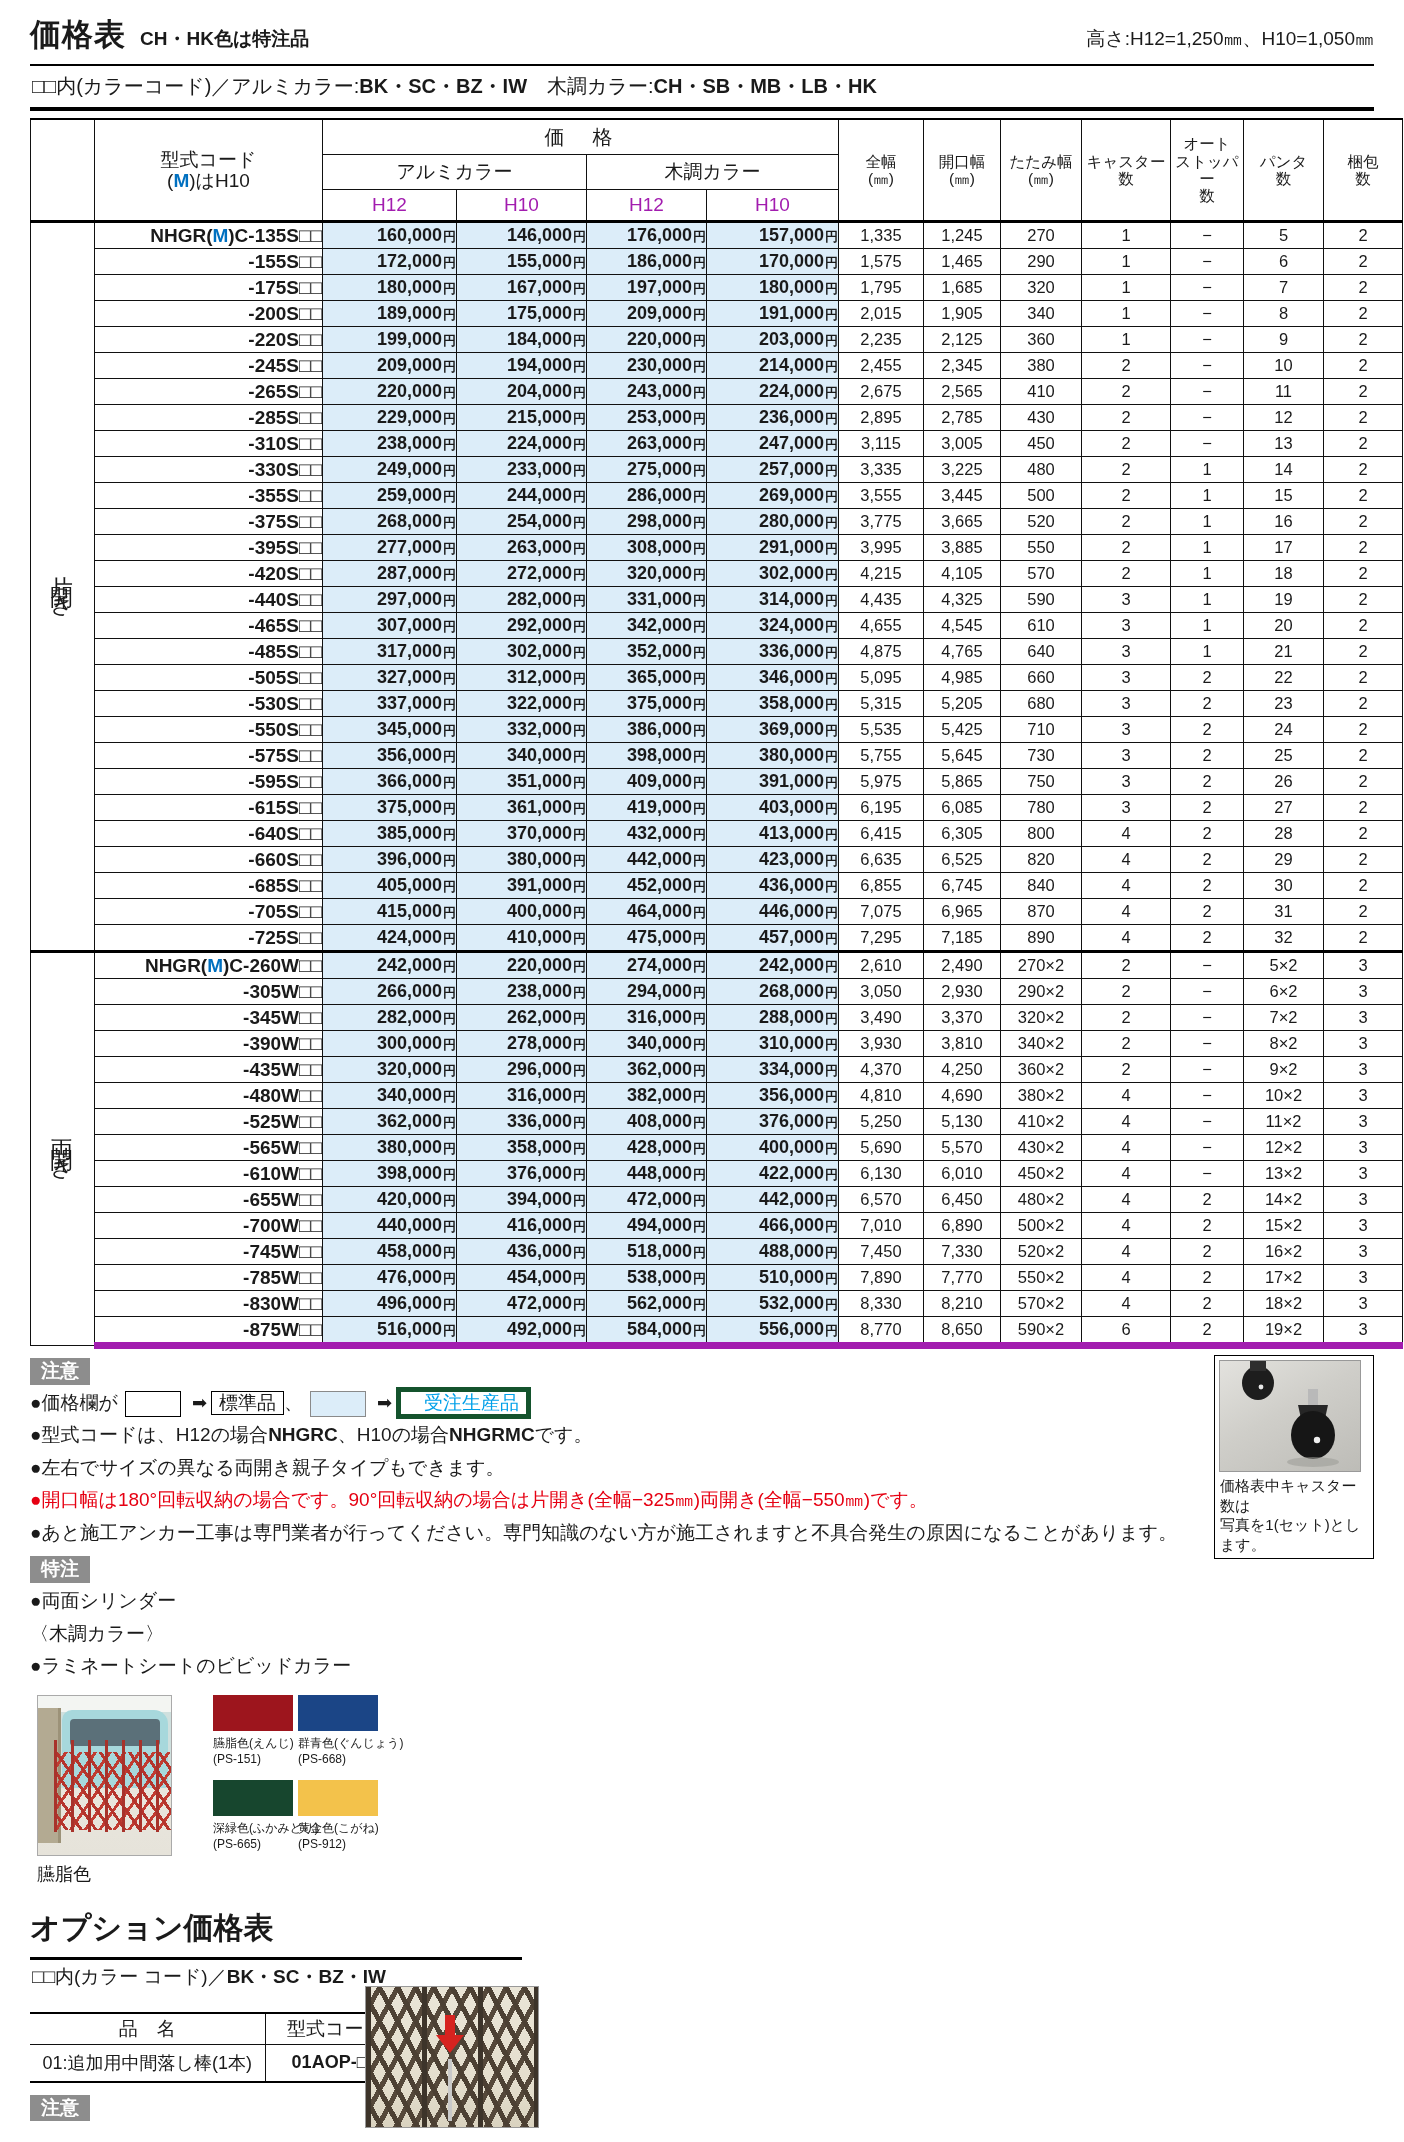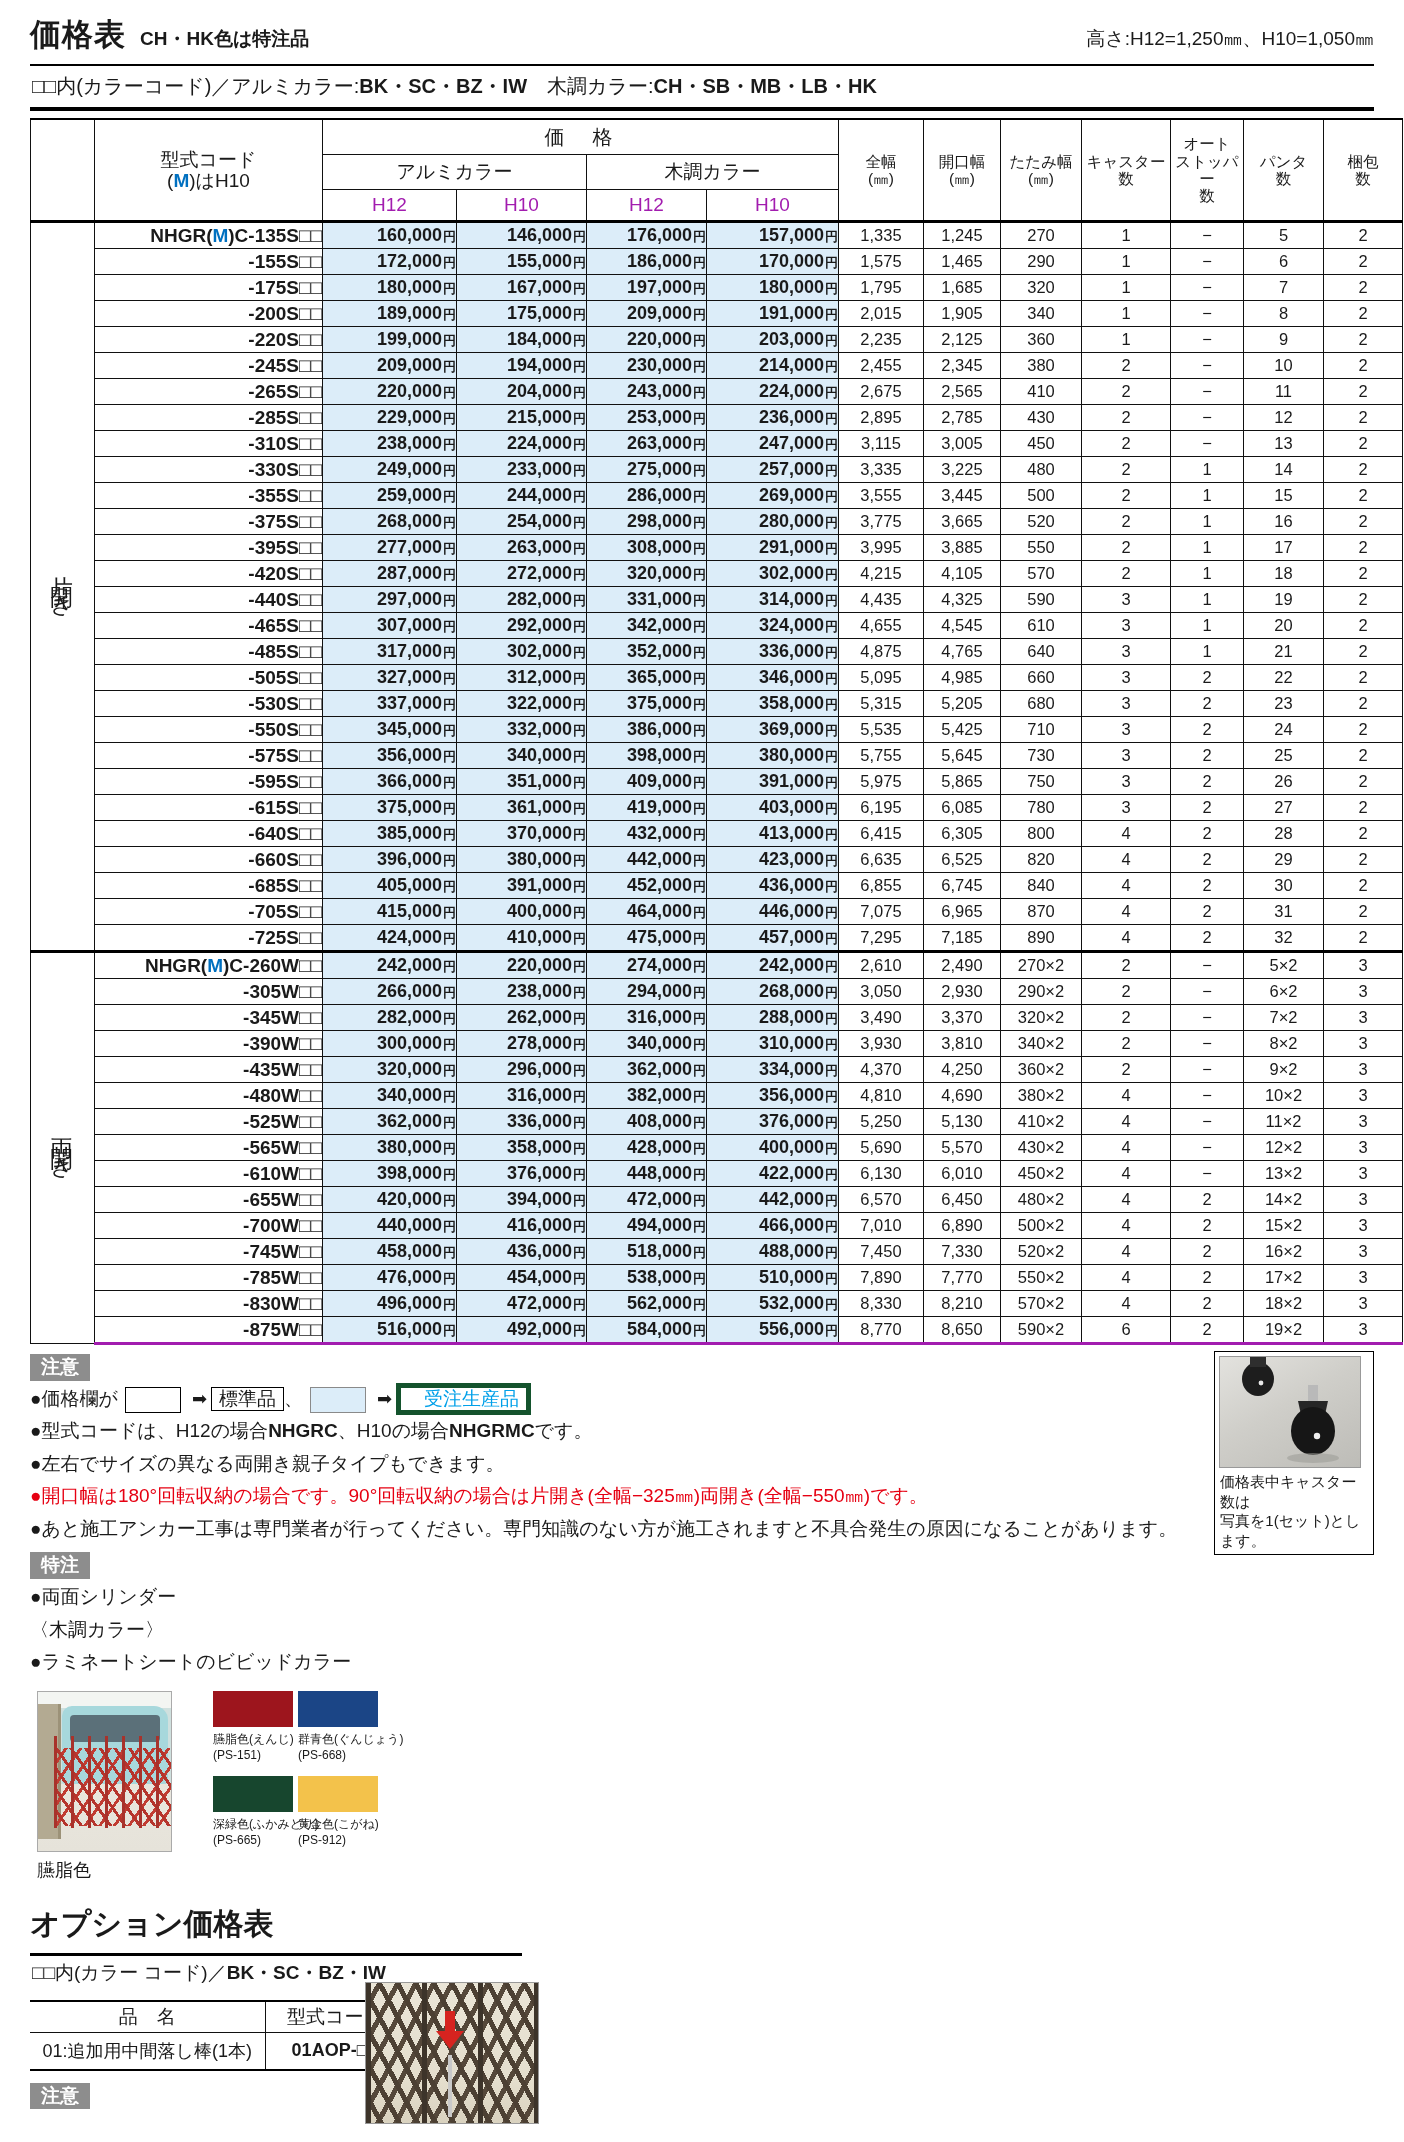--- a/index.html
+++ b/index.html
@@ -20,21 +20,21 @@
   thead tr:first-child th{border-top:2px solid #000;}
   .th-price{font-size:20px;height:34px;letter-spacing:4px;}
   .th-sub{font-size:19px;height:34px;margin-top:42px;}
   .th-h{font-size:19px;height:30px;color:#a21caf;}
   .th-model{font-size:19px;}
   .th-spec{font-size:15.5px;white-space:pre-line;}
   .blue,.mblue{color:#0070c0;font-weight:700;}
   tbody td{height:25px;}
   tbody tr:first-child td{border-top:3px solid #000;}
   tr.group-start td{border-top:3px solid #000;}
-  tr.last-row td{border-bottom:3px solid #a21caf;}
+  tr.last-row td{border-bottom:7px solid #a21caf;}
   td.vlabel{writing-mode:vertical-rl;text-orientation:upright;text-align:center;
             font-size:23px;letter-spacing:10px;font-weight:500;background:#fff;}
   td.code{text-align:right;padding-right:16px;font-weight:700;font-size:19px;}
   td.price{background:#dcedf9;text-align:right;padding-right:9px;font-weight:700;font-size:18px;}
   td.price .yen{font-size:13px;font-weight:700;margin-left:1px;}
   td.spec{text-align:center;font-size:16.5px;}
   
   .badge{display:inline-block;background:#8d8d8d;color:#fff;font-weight:700;font-size:19px;
          padding:2px 11px;line-height:1.2;}
   .sec{margin:9px 30px 0 30px;position:relative;}
@@ -71,21 +71,21 @@
   .gate-cap{font-size:18px;margin-top:6px;}
   .swatch-grid{display:grid;grid-template-columns:84px 84px;column-gap:1px;row-gap:14px;
      margin-left:41px;align-content:start;}
   .chip{width:80px;height:36px;}
   .sw-name{font-size:12px;margin-top:4px;white-space:nowrap;}
   .sw-code{font-size:12px;white-space:nowrap;}
   
   .bottom-sec{position:relative;margin:22px 0 0 30px;width:530px;}
   .opt-title{font-size:30px;font-weight:700;}
   .opt-sub{border-top:3px solid #000;margin-top:8px;padding:4px 0 4px 2px;font-size:19px;width:490px;}
-  table.opt{border-collapse:collapse;table-layout:fixed;width:490px;margin-top:10px;}
+  table.opt{border-collapse:collapse;table-layout:fixed;width:490px;margin-top:18px;}
   table.opt th,table.opt td{border-left:1px solid #111;text-align:center;}
   table.opt th:first-child,table.opt td:first-child{border-left:none;}
   table.opt th{border-top:2px solid #000;border-bottom:1px solid #111;font-weight:400;
      font-size:19px;height:28px;}
   table.opt td{border-bottom:2px solid #000;font-size:18px;height:34px;}
   td.opt-code,td.opt-price{font-weight:700;font-size:20px;}
   .yen2{font-size:14px;font-weight:700;}
   .notice2{margin-top:12px;width:330px;}
   
   .opt-photo{position:absolute;left:335px;top:78px;width:172px;height:140px;overflow:hidden;

